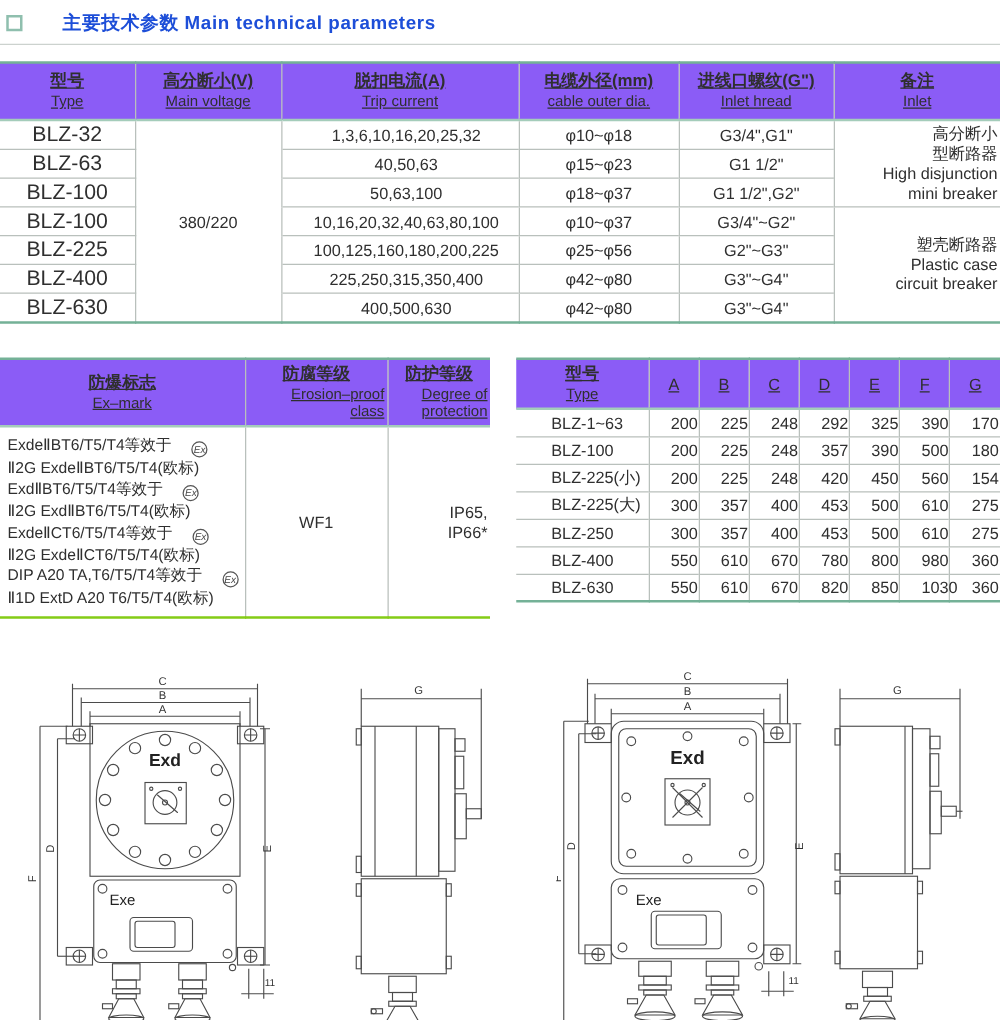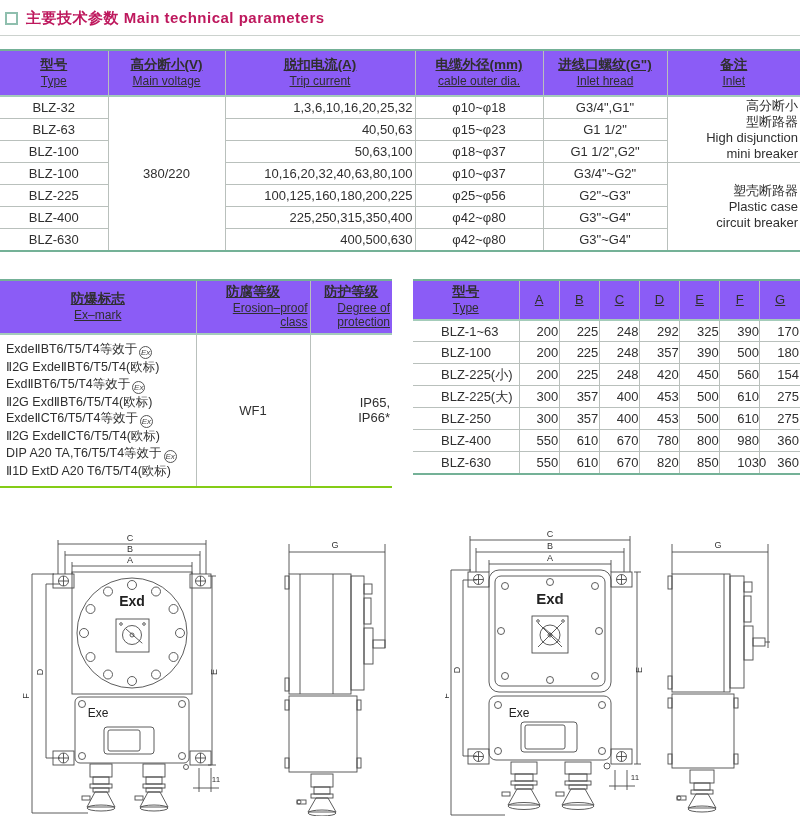--- a/index.html
+++ b/index.html
@@ -2,48 +2,48 @@
 <html><head>
 <meta charset="utf-8">
 <style>
   * { margin:0; padding:0; box-sizing:border-box; }
   html,body { width:800px; height:816px; background:#ffffff; overflow:hidden;
               font-family:"Liberation Sans","DejaVu Sans",sans-serif; color:#2f2f2f; }
 
   
   .title-row { display:flex; align-items:center; gap:8px; padding:9px 0 0 5px; }
   .sq { width:13px; height:13px; border:2px solid #8fbfae; background:#fff; }
-  .page-title { font-size:15px; font-weight:bold; color:#be185d; letter-spacing:0.5px; }
+  .page-title { font-size:15px; font-weight:bold; color:#1d4ed8; letter-spacing:0.5px;margin-left:24px; }
   .title-rule { border-bottom:1px solid #ccd2ce; margin-top:7px; }
 
   
   table { border-collapse:collapse; table-layout:fixed; }
   th,td { font-size:13px; text-align:center; vertical-align:middle; padding:1px 2px; }
   thead th { background:#8b5cf6; font-weight:normal;text-decoration:underline; }
   .hzh { font-weight:bold; font-size:13.5px; line-height:1.25; }
   .hen { font-size:12px; line-height:1.2; }
   .grid-l { border-left:1px solid #b9c0bc; }
   .grid-t { border-top:1px solid #b9c0bc; }
   .preline { white-space:pre-line; line-height:1.22;text-align:right; }
 
   
   .t1 { width:800px; margin-top:13px; border-top:2px solid #74b197; border-bottom:2px solid #74b197; }
   .t1 thead th { height:46px; border-bottom:2px solid #a4ccba; }
   .t1 tbody td { height:22px; }
-  .t1 .trip { text-align:right; padding-left:12px; }
-  .t1 .type { font-size:13px; }
+  .t1 .trip { text-align:center; padding-left:12px; }
+  .t1 .type { font-size:17px; }
 
   
   .mid { display:flex; margin-top:27px; }
   .t2 { width:392px; border-top:2px solid #74b197; border-bottom:2px solid #84cc16; }
   .t2 thead th { height:54px; border-bottom:2px solid #a4ccba; }
   .t2 .exmark-cell { text-align:left; padding:6px 2px 6px 6px; font-size:12.5px; line-height:1.34; height:150px; }
   .ex-badge { display:inline-block; width:13px; height:13px; border:1px solid #555; border-radius:50%;
               font-size:8px; line-height:12px; text-align:center; font-style:italic; color:#444;
-              vertical-align:-2px; margin-left:2px; }
+              vertical-align:-2px; margin-left:16px; }
   .t3wrap { margin-left:21px; }
   .t3 { width:387px; border-top:2px solid #74b197; border-bottom:2px solid #74b197; }
   .t3 thead th { height:40px; border-bottom:2px solid #a4ccba; }
   .t3 tbody td { height:22px;padding-left:17px; }
   .t3 .type3 { text-align:left; padding-left:28px; }
 
   
   .drawings { display:flex; align-items:flex-start; margin-top:42px; padding-left:20px; }
   .drawings svg { display:block; }
   .dwg line, .dwg rect, .dwg circle, .dwg ellipse, .dwg polygon, .dwg path

